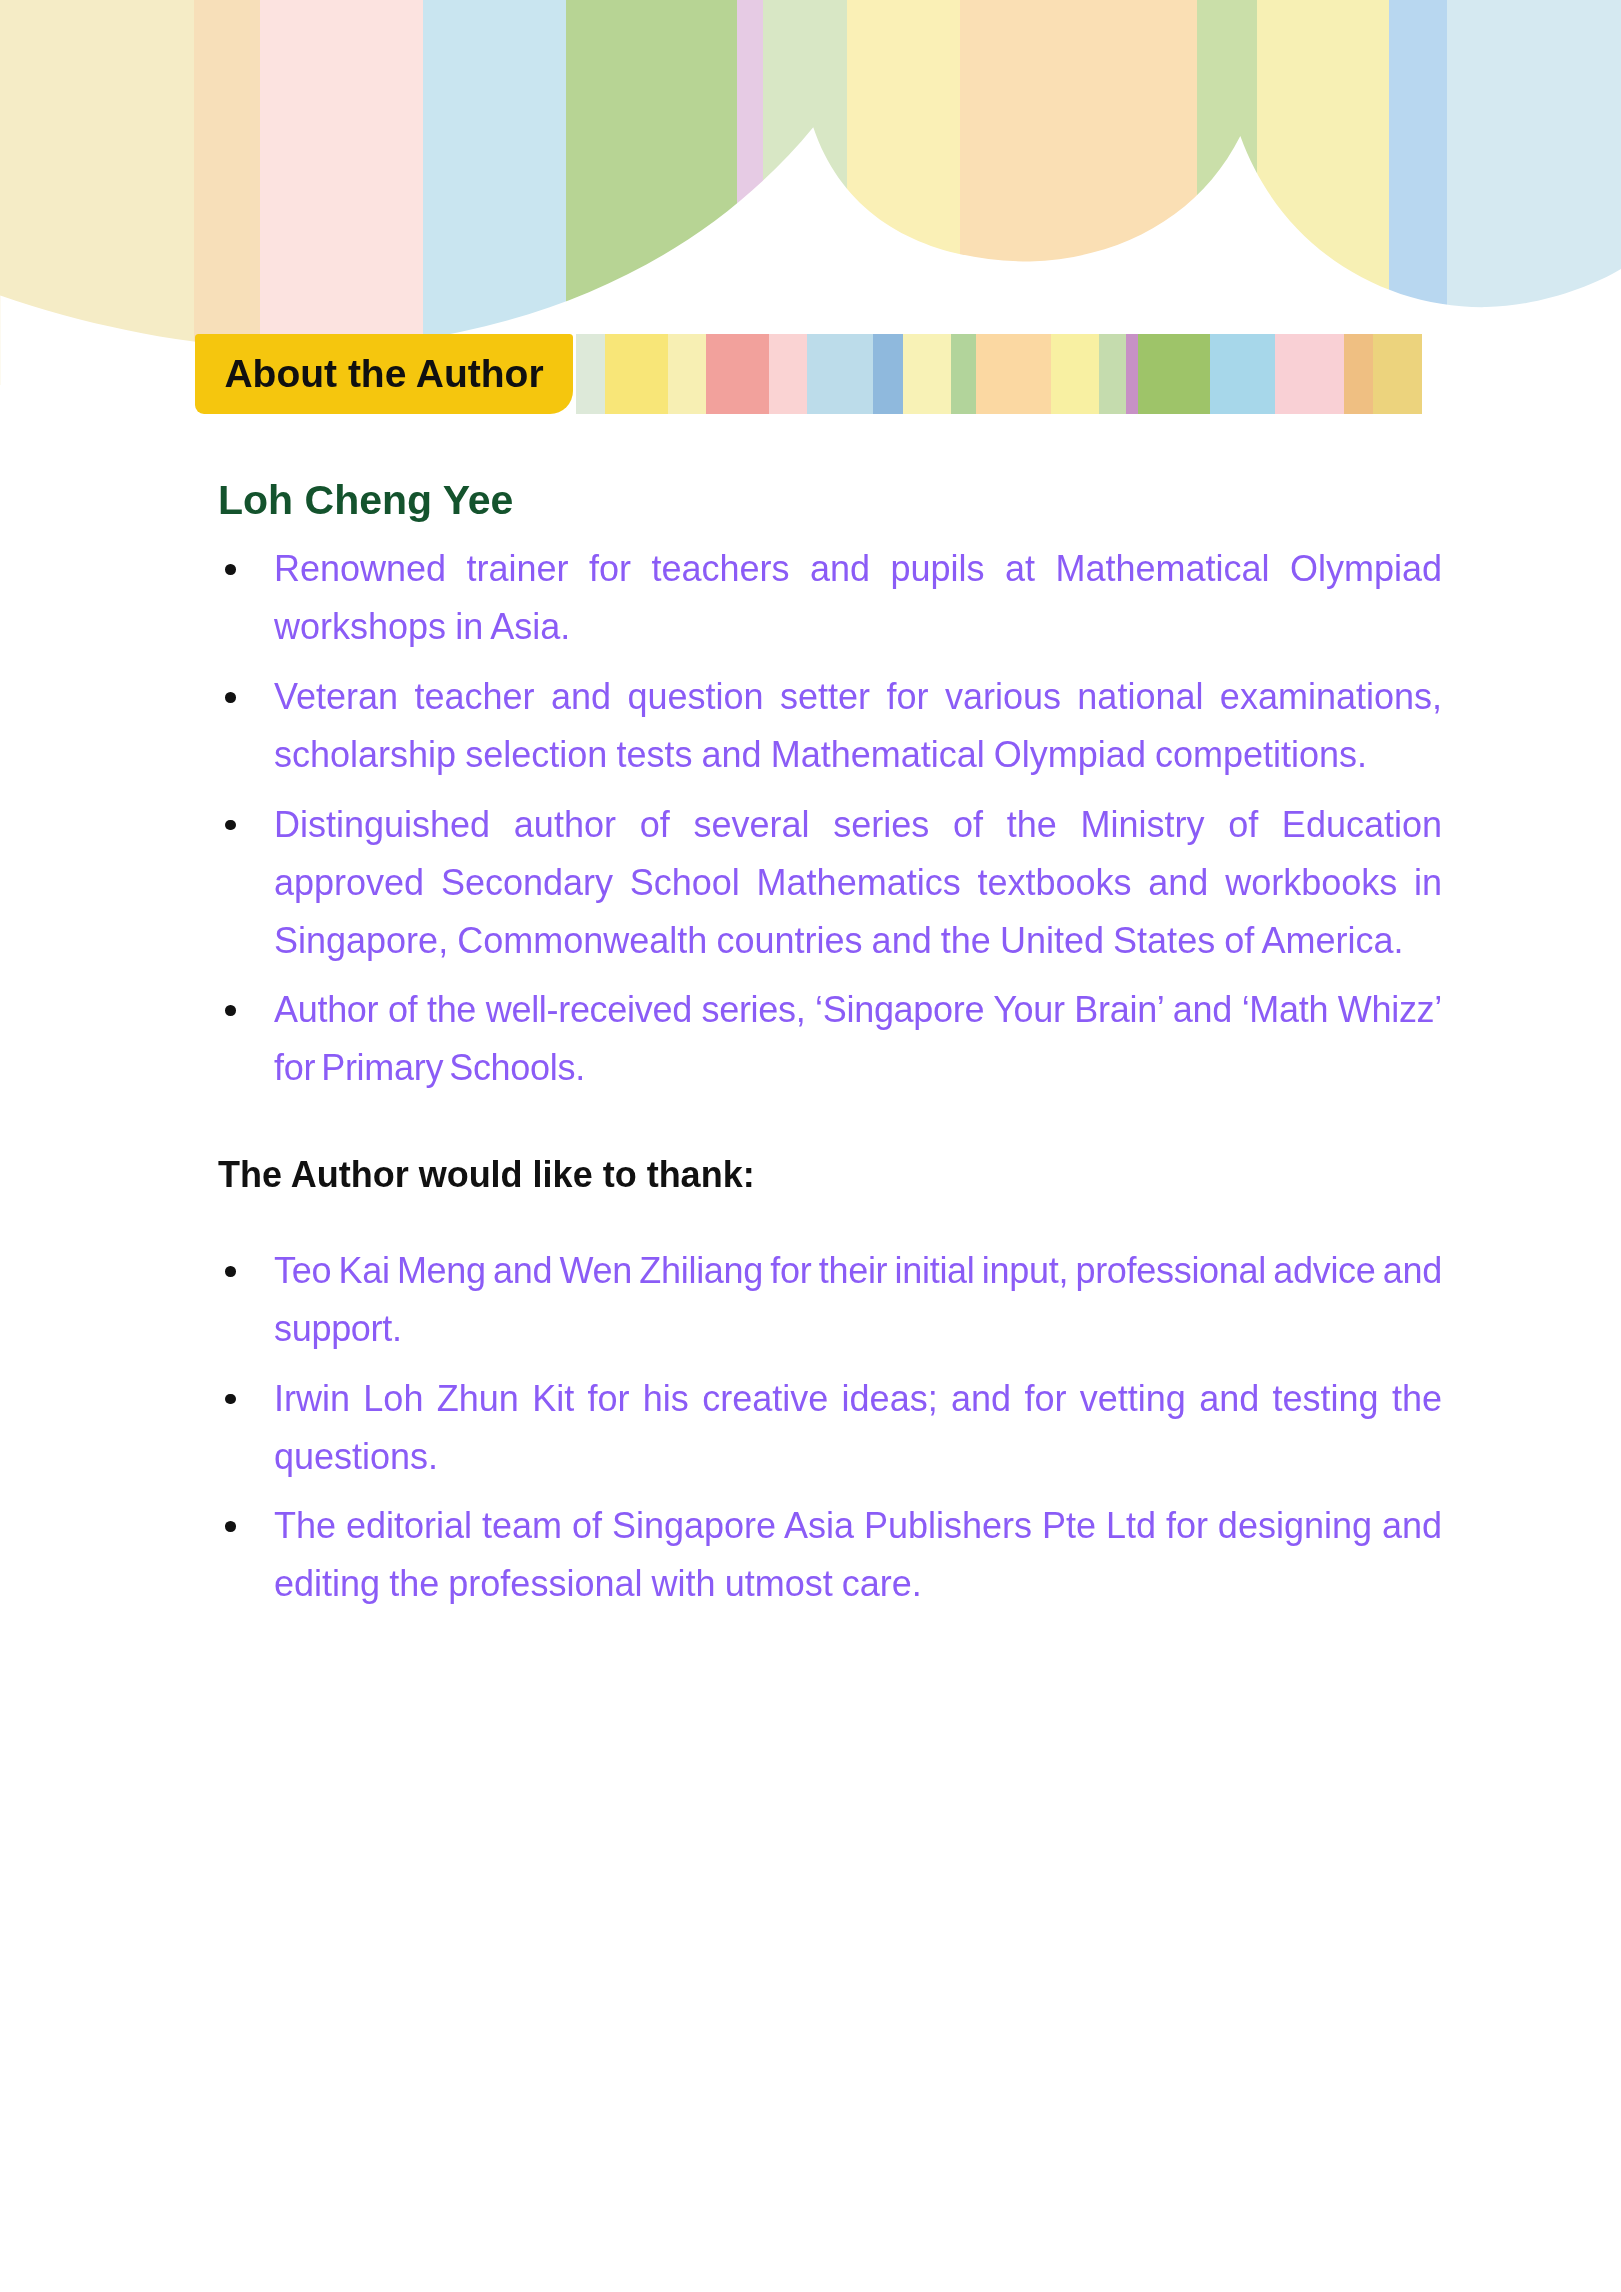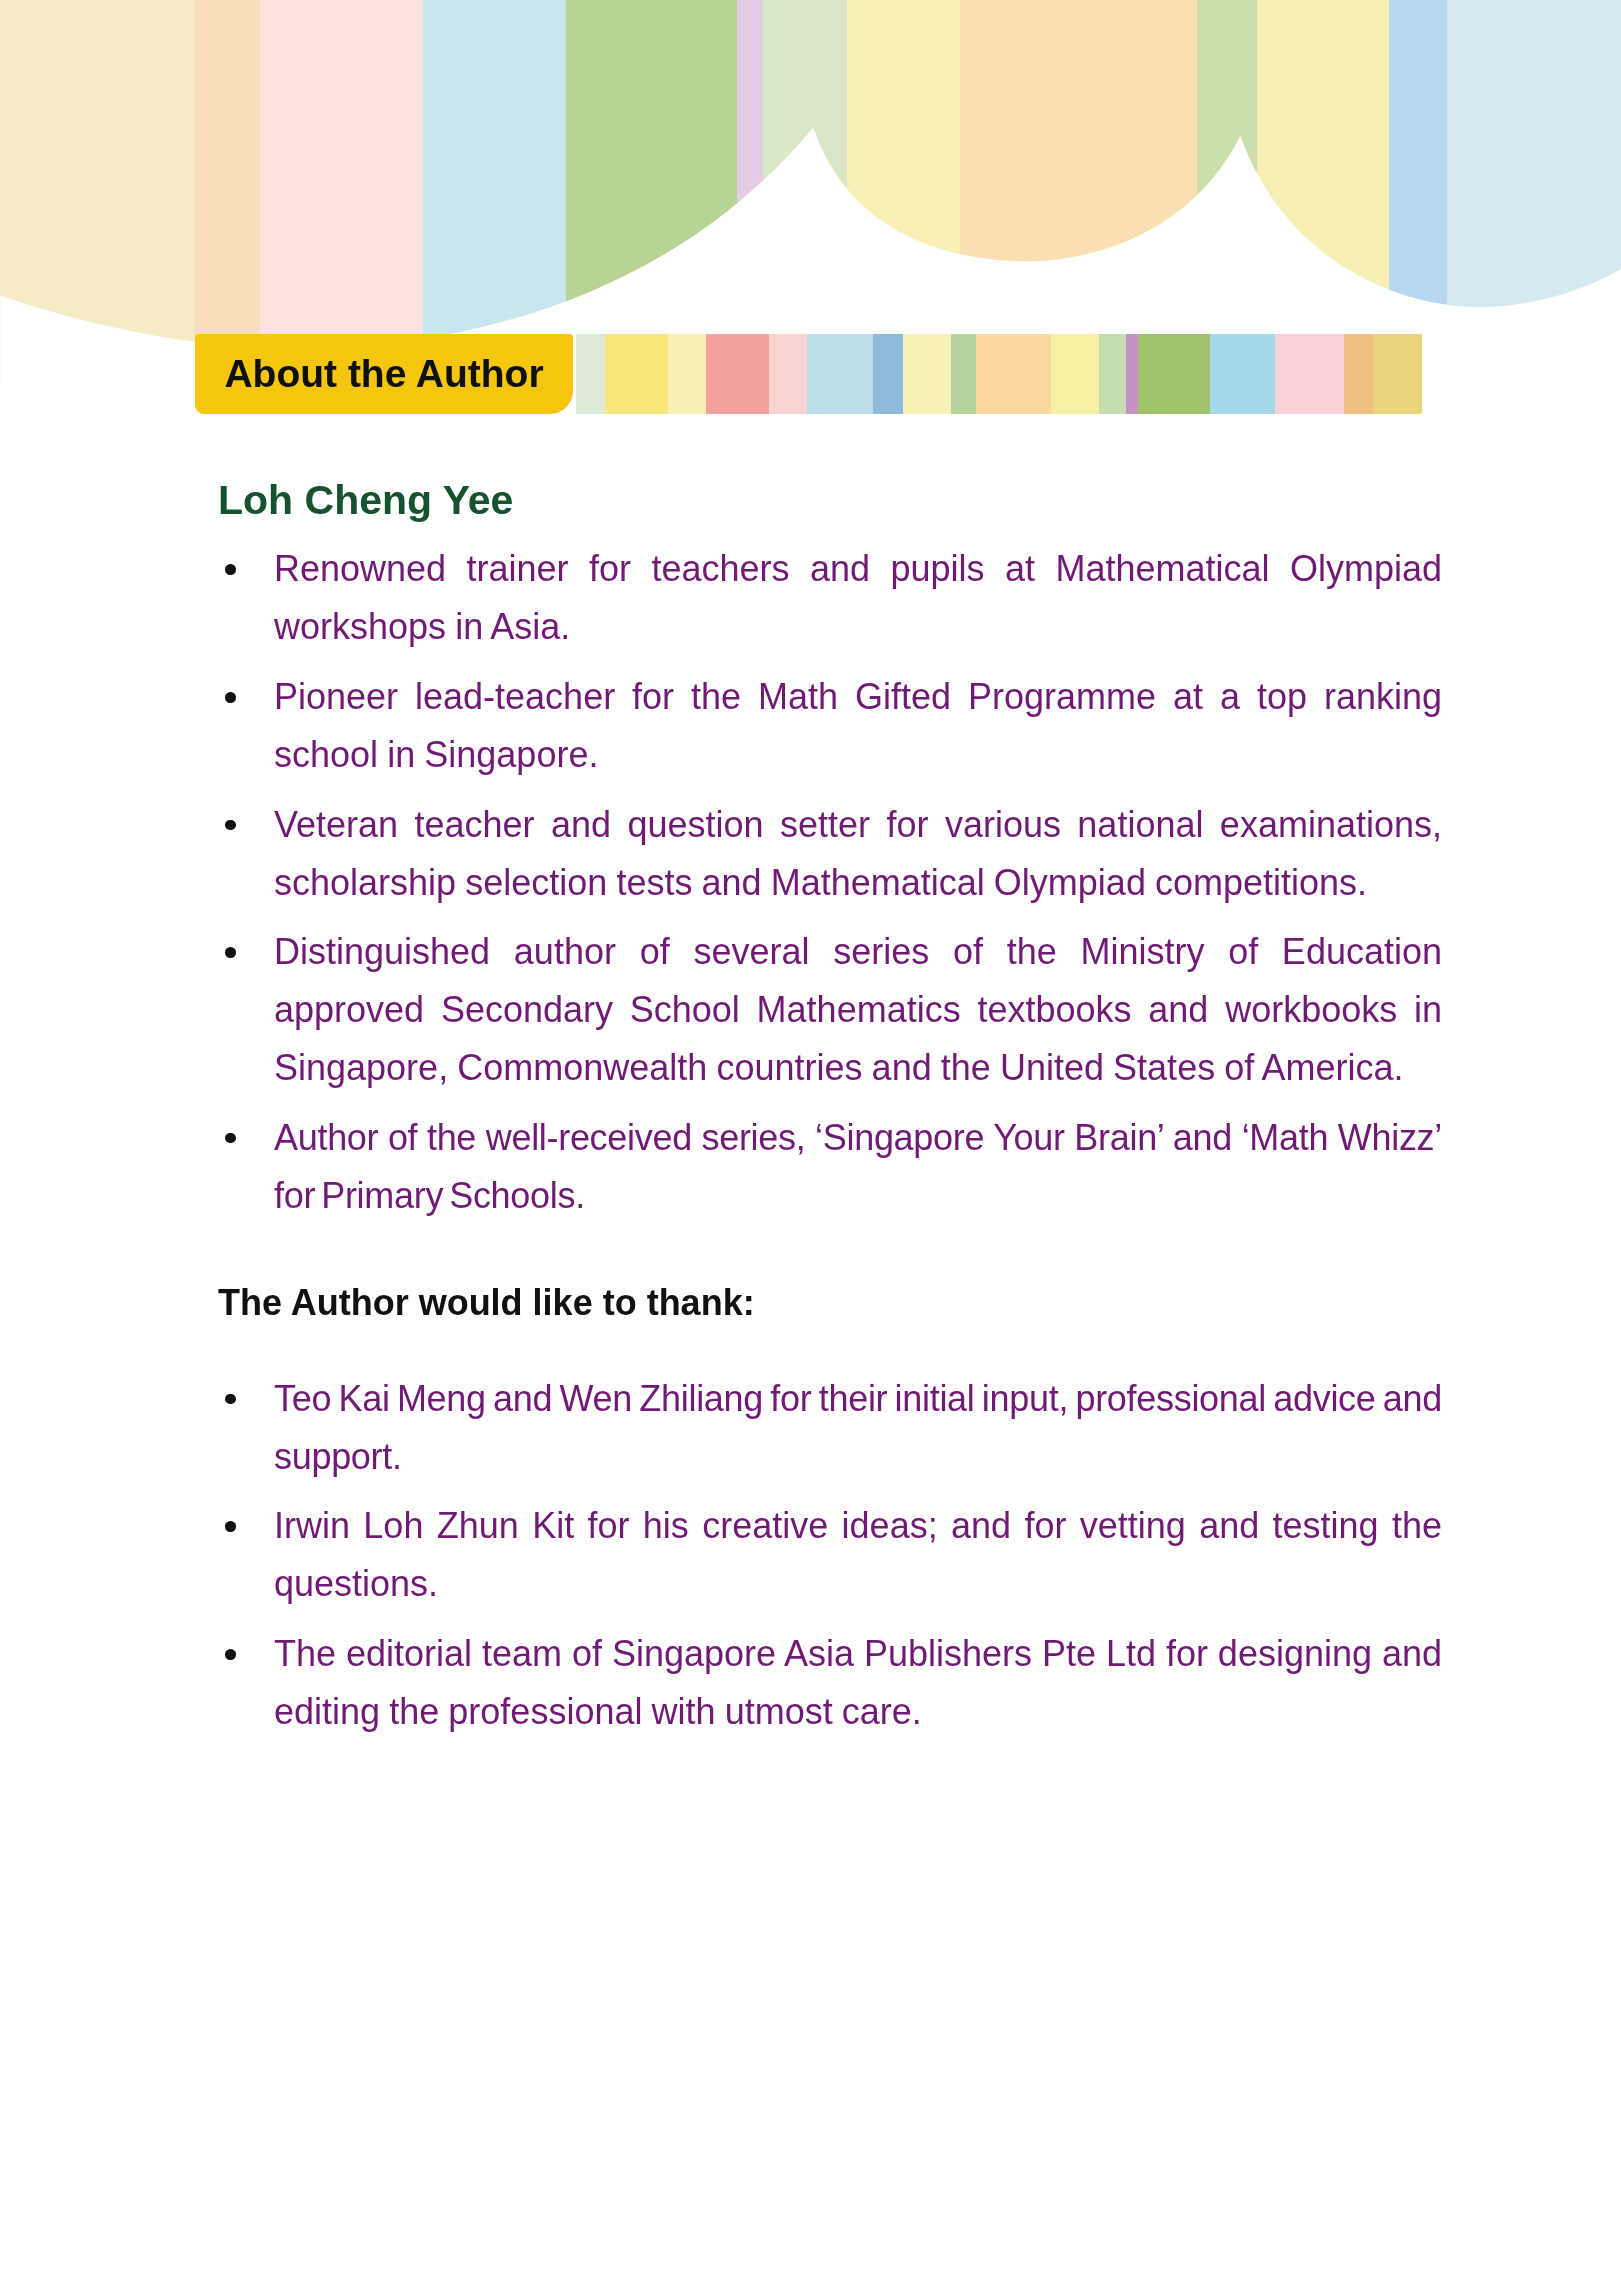--- a/index.html
+++ b/index.html
@@ -42,21 +42,21 @@
   ul{list-style:none;margin:0;padding:0;}
   ul.bullets{margin-top:13.4px;}
   ul.bullets.thanks-list{margin-top:38px;}
   li{
     position:relative;
     padding-left:56px;
     font-size:36px;line-height:58px;
     text-align:justify;text-justify:inter-word;
     word-spacing:-0.9px;
     margin-bottom:11.6px;
-    color:#701a75;
+    color:#8b5cf6;
   }
   li::before{
     content:"";
     position:absolute;left:7.2px;top:24px;
     width:10.7px;height:10.7px;border-radius:50%;
     background:#111111;
   }
   li.tight{word-spacing:-3.6px;letter-spacing:-0.3px;}
 </style>
 </head>
@@ -116,21 +116,20 @@
           <div style="width: 49px; background: rgb(236, 211, 125);"></div>
         </div>
     </div>
   </header>
 
   <main>
     <h1 style="color: #14532d;">Loh Cheng Yee</h1>
 
     <ul class="bullets">
       <li><span>Renowned trainer for teachers and pupils at Mathematical Olympiad workshops in Asia.</span></li>
-      <li><span>Pioneer lead-teacher for the Math Gifted Programme at a top ranking school in Singapore.</span></li>
       <li><span>Veteran teacher and question setter for various national examinations, scholarship selection tests and Mathematical Olympiad competitions.</span></li>
       <li><span>Distinguished author of several series of the Ministry of Education approved Secondary School Mathematics textbooks and workbooks in Singapore, Commonwealth countries and the United States of America.</span></li>
       <li class="tight"><span>Author of the well-received series, ‘Singapore Your Brain’ and ‘Math Whizz’ for Primary Schools.</span></li>
     </ul>
 
     <h2>The Author would like to thank:</h2>
 
     <ul class="bullets thanks-list">
       <li class="tight"><span>Teo Kai Meng and Wen Zhiliang for their initial input, professional advice and support.</span></li>
       <li><span>Irwin Loh Zhun Kit for his creative ideas; and for vetting and testing the questions.</span></li>

